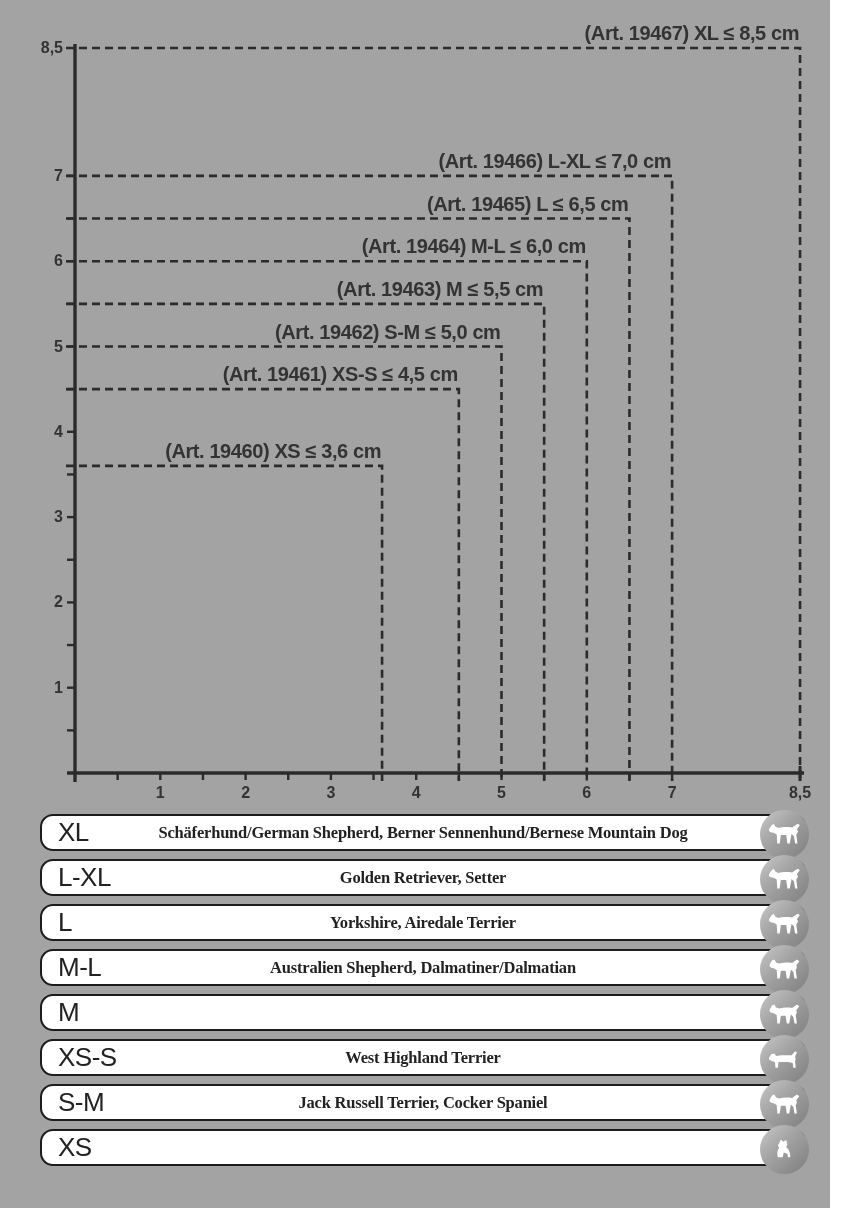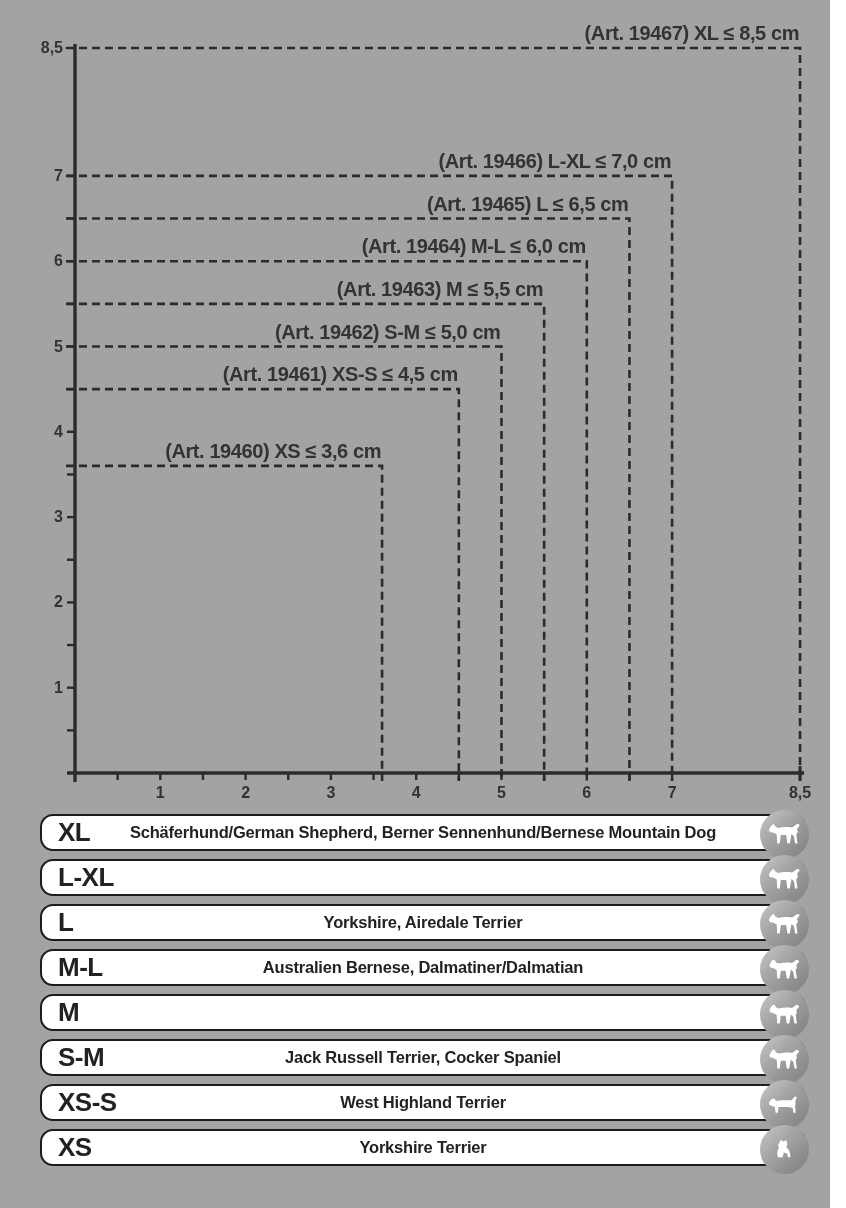--- a/index.html
+++ b/index.html
@@ -17,25 +17,25 @@
           letter-spacing:-0.4px;fill:#333333;}
   .ticklab{font-family:"Liberation Sans",sans-serif;font-weight:bold;font-size:16px;fill:#333333;}
   
   .legend{position:absolute;left:40px;top:814px;width:766px;}
   .row{
     position:relative;height:37px;margin-bottom:8px;background:#ffffff;
     border:2.5px solid #1c1c1c;border-radius:13px;box-sizing:border-box;
   }
   .size{
     position:absolute;left:16px;top:0;line-height:32px;
-    font-weight:bold;font-size:26px;letter-spacing:-0.5px;color:#222222;
+    font-weight:normal;font-size:26px;letter-spacing:-0.5px;color:#222222;
   }
   .breeds{
     position:absolute;left:74px;right:74px;top:0;line-height:33px;text-align:center;
-    font-weight:bold;font-size:16.5px;letter-spacing:-0.2px;color:#222222;white-space:nowrap;
+    font-weight:bold;font-size:16.5px;letter-spacing:-0.2px;color:#222222;white-space:nowrap;font-family:Liberation Serif, serif;
   }
   .badge{
     position:absolute;right:-5px;top:-6px;width:49px;height:49px;border-radius:50%;
     background:linear-gradient(135deg,#c9c9c9 0%,#a5a5a5 40%,#7d7d7d 100%);
     display:flex;align-items:center;justify-content:center;
   }
   .badge svg{width:38px;height:27px;display:block;}
   .badge path{fill:#ffffff;}
 </style>
 </head>
@@ -114,73 +114,73 @@
       <span class="size">XL</span>
       <span class="breeds">Schäferhund/German Shepherd, Berner Sennenhund/Bernese Mountain Dog</span>
       <span class="badge">
           <svg viewBox="0 0 64 44">
             <path d="M5 13 L9 7 L13 4 L16 9 L21 11 C27 9 36 9 44 10 L53 4 L57 6 L52 13 L54 17 L51 22 L53 37 L49 37 L47 25 L43 21 L40 37 L36 37 L34 23 L25 23 L23 37 L19 37 L18 22 L13 19 L8 18 L5 16 Z"></path>
           </svg>
         </span>
     </div>
     <div class="row">
       <span class="size">L-XL</span>
+      <span class="breeds">Golden Retriever, Setter</span>
       <span class="badge">
           <svg viewBox="0 0 64 44">
             <path d="M5 13 L9 7 L13 4 L16 9 L21 11 C27 9 36 9 44 10 L53 4 L57 6 L52 13 L54 17 L51 22 L53 37 L49 37 L47 25 L43 21 L40 37 L36 37 L34 23 L25 23 L23 37 L19 37 L18 22 L13 19 L8 18 L5 16 Z"></path>
           </svg>
         </span>
     </div>
     <div class="row">
       <span class="size">L</span>
       <span class="breeds">Yorkshire, Airedale Terrier</span>
       <span class="badge">
           <svg viewBox="0 0 64 44">
             <path d="M5 13 L9 7 L13 4 L16 9 L21 11 C27 9 36 9 44 10 L53 4 L57 6 L52 13 L54 17 L51 22 L53 37 L49 37 L47 25 L43 21 L40 37 L36 37 L34 23 L25 23 L23 37 L19 37 L18 22 L13 19 L8 18 L5 16 Z"></path>
           </svg>
         </span>
     </div>
     <div class="row">
       <span class="size">M-L</span>
-      <span class="breeds">Australien Bernese, Dalmatiner/Dalmatian</span>
+      <span class="breeds">Australien Shepherd, Dalmatiner/Dalmatian</span>
       <span class="badge">
           <svg viewBox="0 0 64 44">
             <path d="M6 14 L10 7 L14 5 L17 10 L22 12 C29 10 37 10 44 11 L52 5 L56 8 L51 15 L52 19 L50 23 L52 37 L48 37 L46 26 L42 22 L39 37 L35 37 L33 24 L25 24 L23 37 L19 37 L18 23 L13 20 L9 19 L6 17 Z"></path>
           </svg>
         </span>
     </div>
     <div class="row">
       <span class="size">M</span>
-      <span class="badge">
-          <svg viewBox="0 0 64 44">
-            <path d="M6 14 L10 7 L14 5 L17 10 L22 12 C29 10 37 10 44 11 L52 5 L56 8 L51 15 L52 19 L50 23 L52 37 L48 37 L46 26 L42 22 L39 37 L35 37 L33 24 L25 24 L23 37 L19 37 L18 23 L13 20 L9 19 L6 17 Z"></path>
-          </svg>
-        </span>
-    </div>
-    <div class="row">
-      <span class="size">S-M</span>
-      <span class="breeds">Jack Russell Terrier, Cocker Spaniel</span>
       <span class="badge">
           <svg viewBox="0 0 64 44">
             <path d="M6 14 L10 7 L14 5 L17 10 L22 12 C29 10 37 10 44 11 L52 5 L56 8 L51 15 L52 19 L50 23 L52 37 L48 37 L46 26 L42 22 L39 37 L35 37 L33 24 L25 24 L23 37 L19 37 L18 23 L13 20 L9 19 L6 17 Z"></path>
           </svg>
         </span>
     </div>
     <div class="row">
       <span class="size">XS-S</span>
       <span class="breeds">West Highland Terrier</span>
       <span class="badge">
           <svg viewBox="0 0 64 44">
             <path d="M5 19 L9 13 L14 12 L17 16 L26 15 L43 15 L49 8 L52 10 L49 17 L50 21 L49 25 L50 36 L46 36 L45 28 L37 26 L21 26 L20 36 L16 36 L15 26 L9 24 L5 22 Z"></path>
           </svg>
         </span>
     </div>
     <div class="row">
+      <span class="size">S-M</span>
+      <span class="breeds">Jack Russell Terrier, Cocker Spaniel</span>
+      <span class="badge">
+          <svg viewBox="0 0 64 44">
+            <path d="M6 14 L10 7 L14 5 L17 10 L22 12 C29 10 37 10 44 11 L52 5 L56 8 L51 15 L52 19 L50 23 L52 37 L48 37 L46 26 L42 22 L39 37 L35 37 L33 24 L25 24 L23 37 L19 37 L18 23 L13 20 L9 19 L6 17 Z"></path>
+          </svg>
+        </span>
+    </div>
+    <div class="row">
       <span class="size">XS</span>
-      <span class="breeds">Yorkshire Terrier</span>
       <span class="badge">
           <svg viewBox="0 0 64 44">
             <path d="M22 12 L25 5 L29 9 L34 6 L36 13 L34 18 C39 21 41 27 41 35 L37 35 L36 29 L30 27 L28 35 L20 35 C18 29 19 23 22 19 L20 15 Z"></path>
           </svg>
         </span>
     </div>
   </div>
 
 </div>
 

